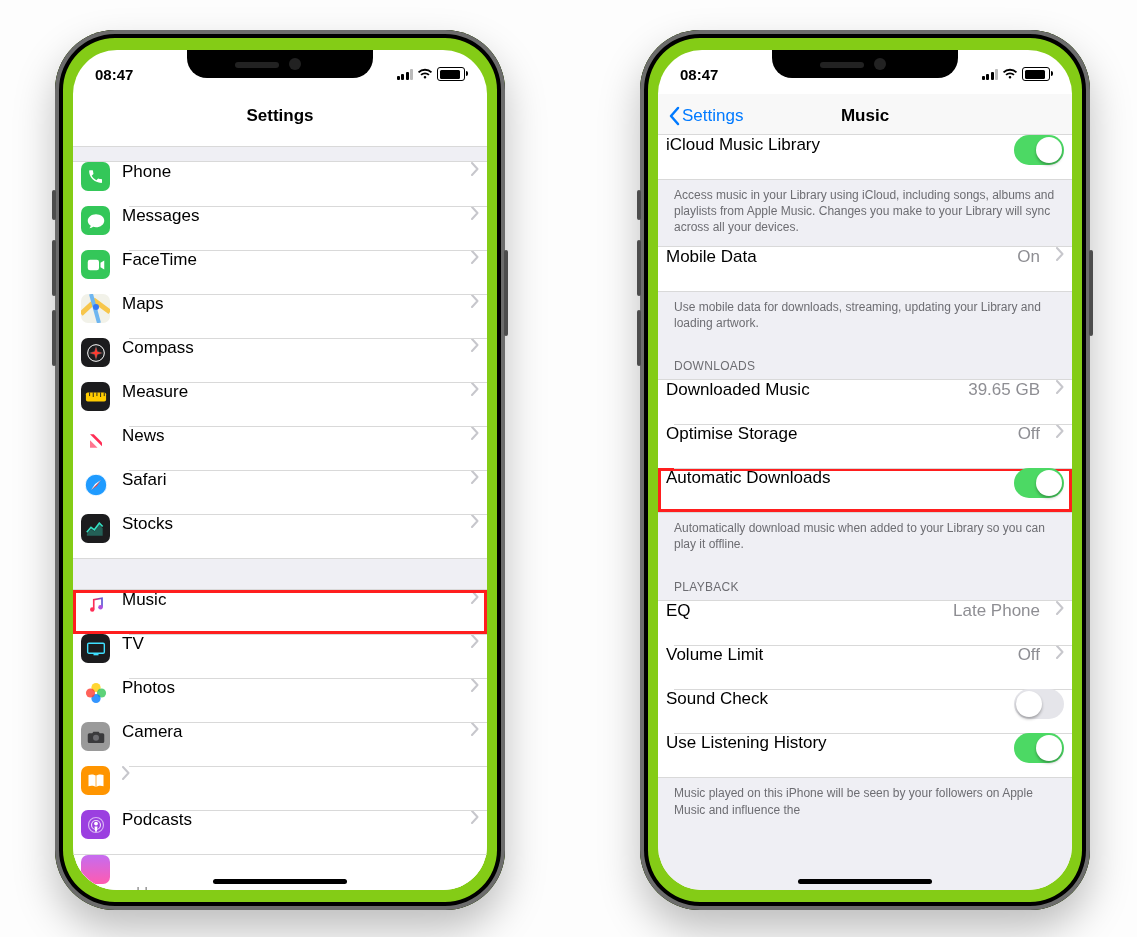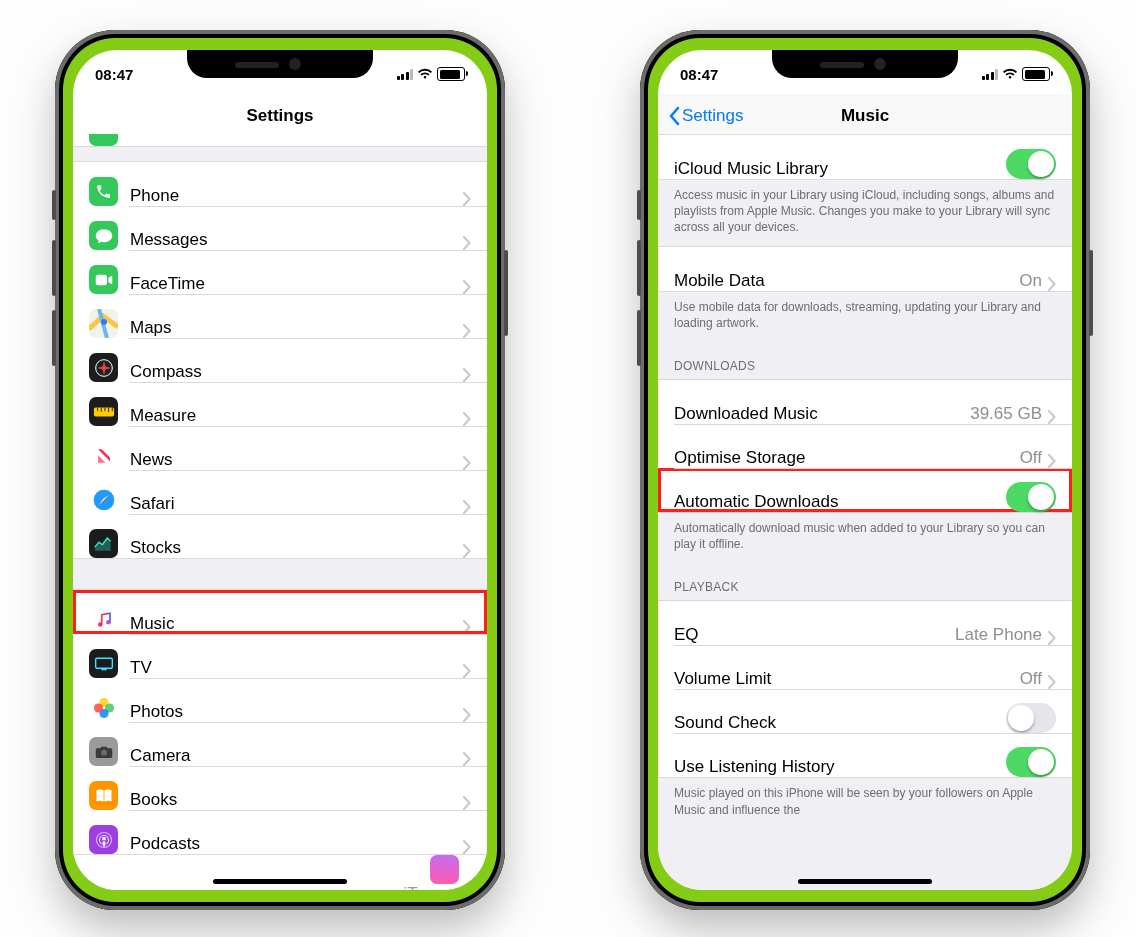--- a/index.html
+++ b/index.html
@@ -25,26 +25,26 @@
   .batt i{position:absolute;left:1.5px;top:1.5px;bottom:1.5px;width:20px;background:#000;border-radius:1.5px;}
   .navbar{height:44px;border-bottom:1px solid #c9c9c9;display:flex;align-items:center;justify-content:center;position:relative;background:#f8f8f8;}
   .screen.white-nav .navbar{background:#fff;border-bottom:1px solid #e0e0e0;}
   .navtitle{font-size:17px;font-weight:600;}
   .navback{position:absolute;left:10px;top:0;bottom:0;display:flex;align-items:center;color:#007aff;font-size:17px;}
   .navback svg{margin-right:2px;}
   .body{position:absolute;left:0;right:0;top:84px;bottom:0;overflow:hidden;background:#efeff4;}
   .screen.white-nav .body{top:84px;}
   .group{background:#fff;border-top:1px solid #d9d9d9;border-bottom:1px solid #d9d9d9;}
   .group + .group{margin-top:-1px;}
-  .row{position:relative;min-height:44px;display:flex;align-items:flex-end;padding:0 16px;font-size:17px;}
+  .row{position:relative;min-height:44px;display:flex;align-items:flex-start;padding:0 8px;font-size:17px;}
   .row + .row:before{content:"";position:absolute;left:16px;right:0;top:0;height:1px;background:#d9d9d9;}
   .row.with-icon + .row.with-icon:before{left:56px;}
   .icon{width:29px;height:29px;border-radius:7px;margin-right:12px;display:flex;align-items:center;justify-content:center;color:#fff;font-size:16px;flex-shrink:0;}
   .label{flex:1;color:#000;}
-  .value{color:#8e8e93;font-size:17px;margin-right:6px;}
+  .value{color:#8e8e93;font-size:17px;margin-right:16px;}
   .chev{color:#c7c7cc;}
   .chev svg{display:block;}
   .switch{width:50px;height:30px;border-radius:30px;position:relative;background:#e5e5ea;}
   .switch.on{background:#4cd964;}
   .switch i{position:absolute;top:2px;width:26px;height:26px;border-radius:50%;background:#fff;box-shadow:0 2px 3px rgba(0,0,0,.3);}
   .switch.on i{right:2px;} .switch:not(.on) i{left:2px;}
   .footer{padding:7px 16px 10px;font-size:12px;color:#6d6d72;line-height:1.35;}
   .header{padding:18px 16px 6px;font-size:12px;color:#6d6d72;text-transform:uppercase;letter-spacing:.3px;}
   .spacer{height:30px;}
   .highlight{outline:3px solid #ff1e1e;outline-offset:-3px;z-index:3;}
@@ -294,21 +294,20 @@
                 </svg>
               </span>
             </div>
             <div class="row with-icon">
               <span class="icon" style="background:#ff9500">
                 <svg width="18" height="16" viewBox="0 0 24 20">
                   <path fill="#fff" d="M2 2c3-1 7-1 10 1 3-2 7-2 10-1v15c-3-1-7-1-10 1-3-2-7-2-10-1V2z"></path>
                   <path stroke="#ff9500" d="M12 3v15"></path>
                 </svg>
               </span>
-              <span class="label">Books</span>
               <span class="chev">
                 <svg width="8" height="14" viewBox="0 0 8 14">
                   <path d="M1 1l5.5 6L1 13" stroke="#c7c7cc" stroke-width="2" fill="none" stroke-linecap="round" stroke-linejoin="round"></path>
                 </svg>
               </span>
             </div>
             <div class="row with-icon">
               <span class="icon" style="background:#9b3fe0">
                 <svg width="18" height="18" viewBox="0 0 24 24">
                   <circle cx="12" cy="12" r="10" fill="none" stroke="#fff" stroke-width="1.6" opacity=".6"></circle>

